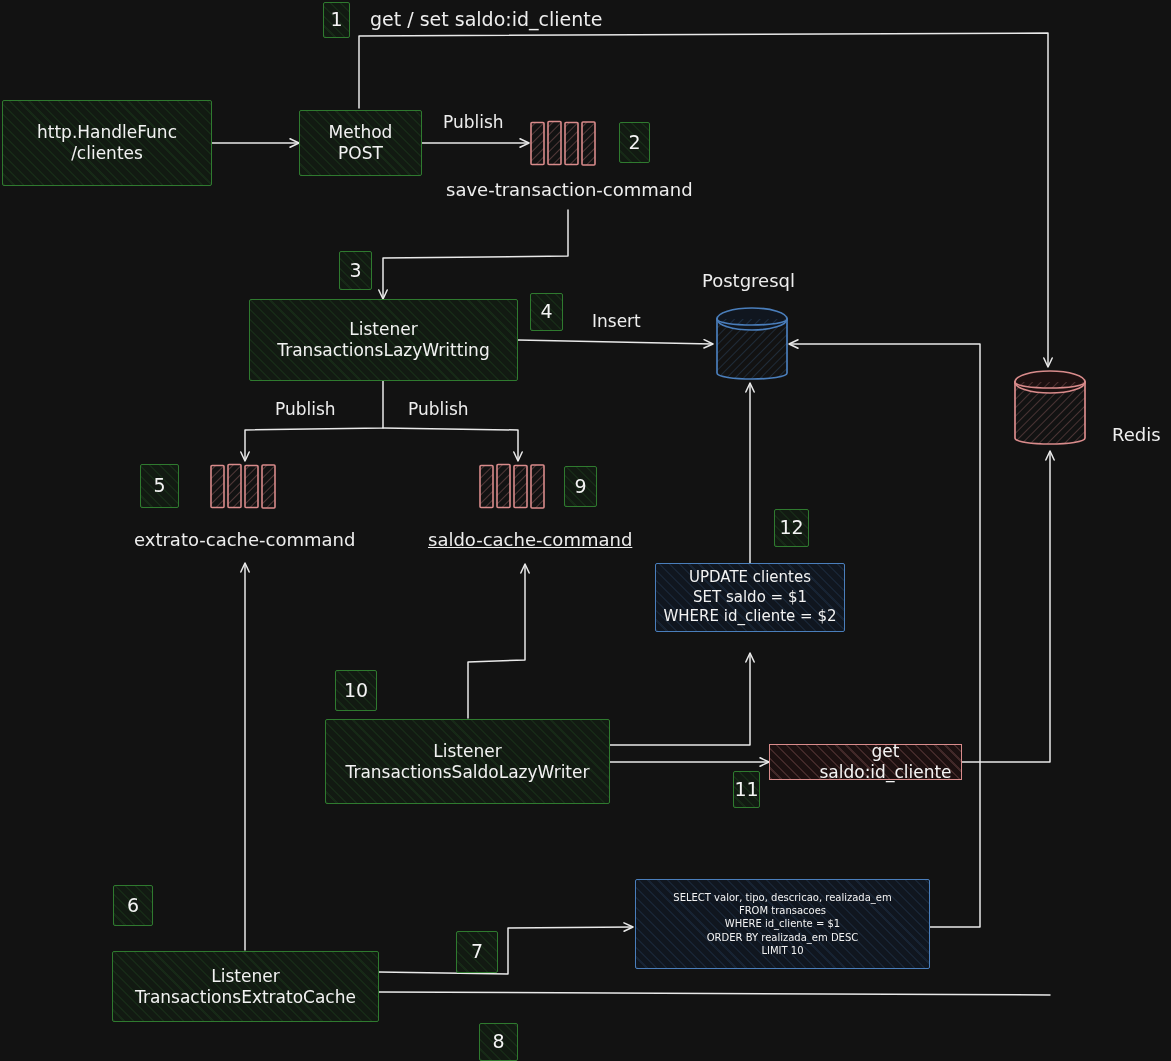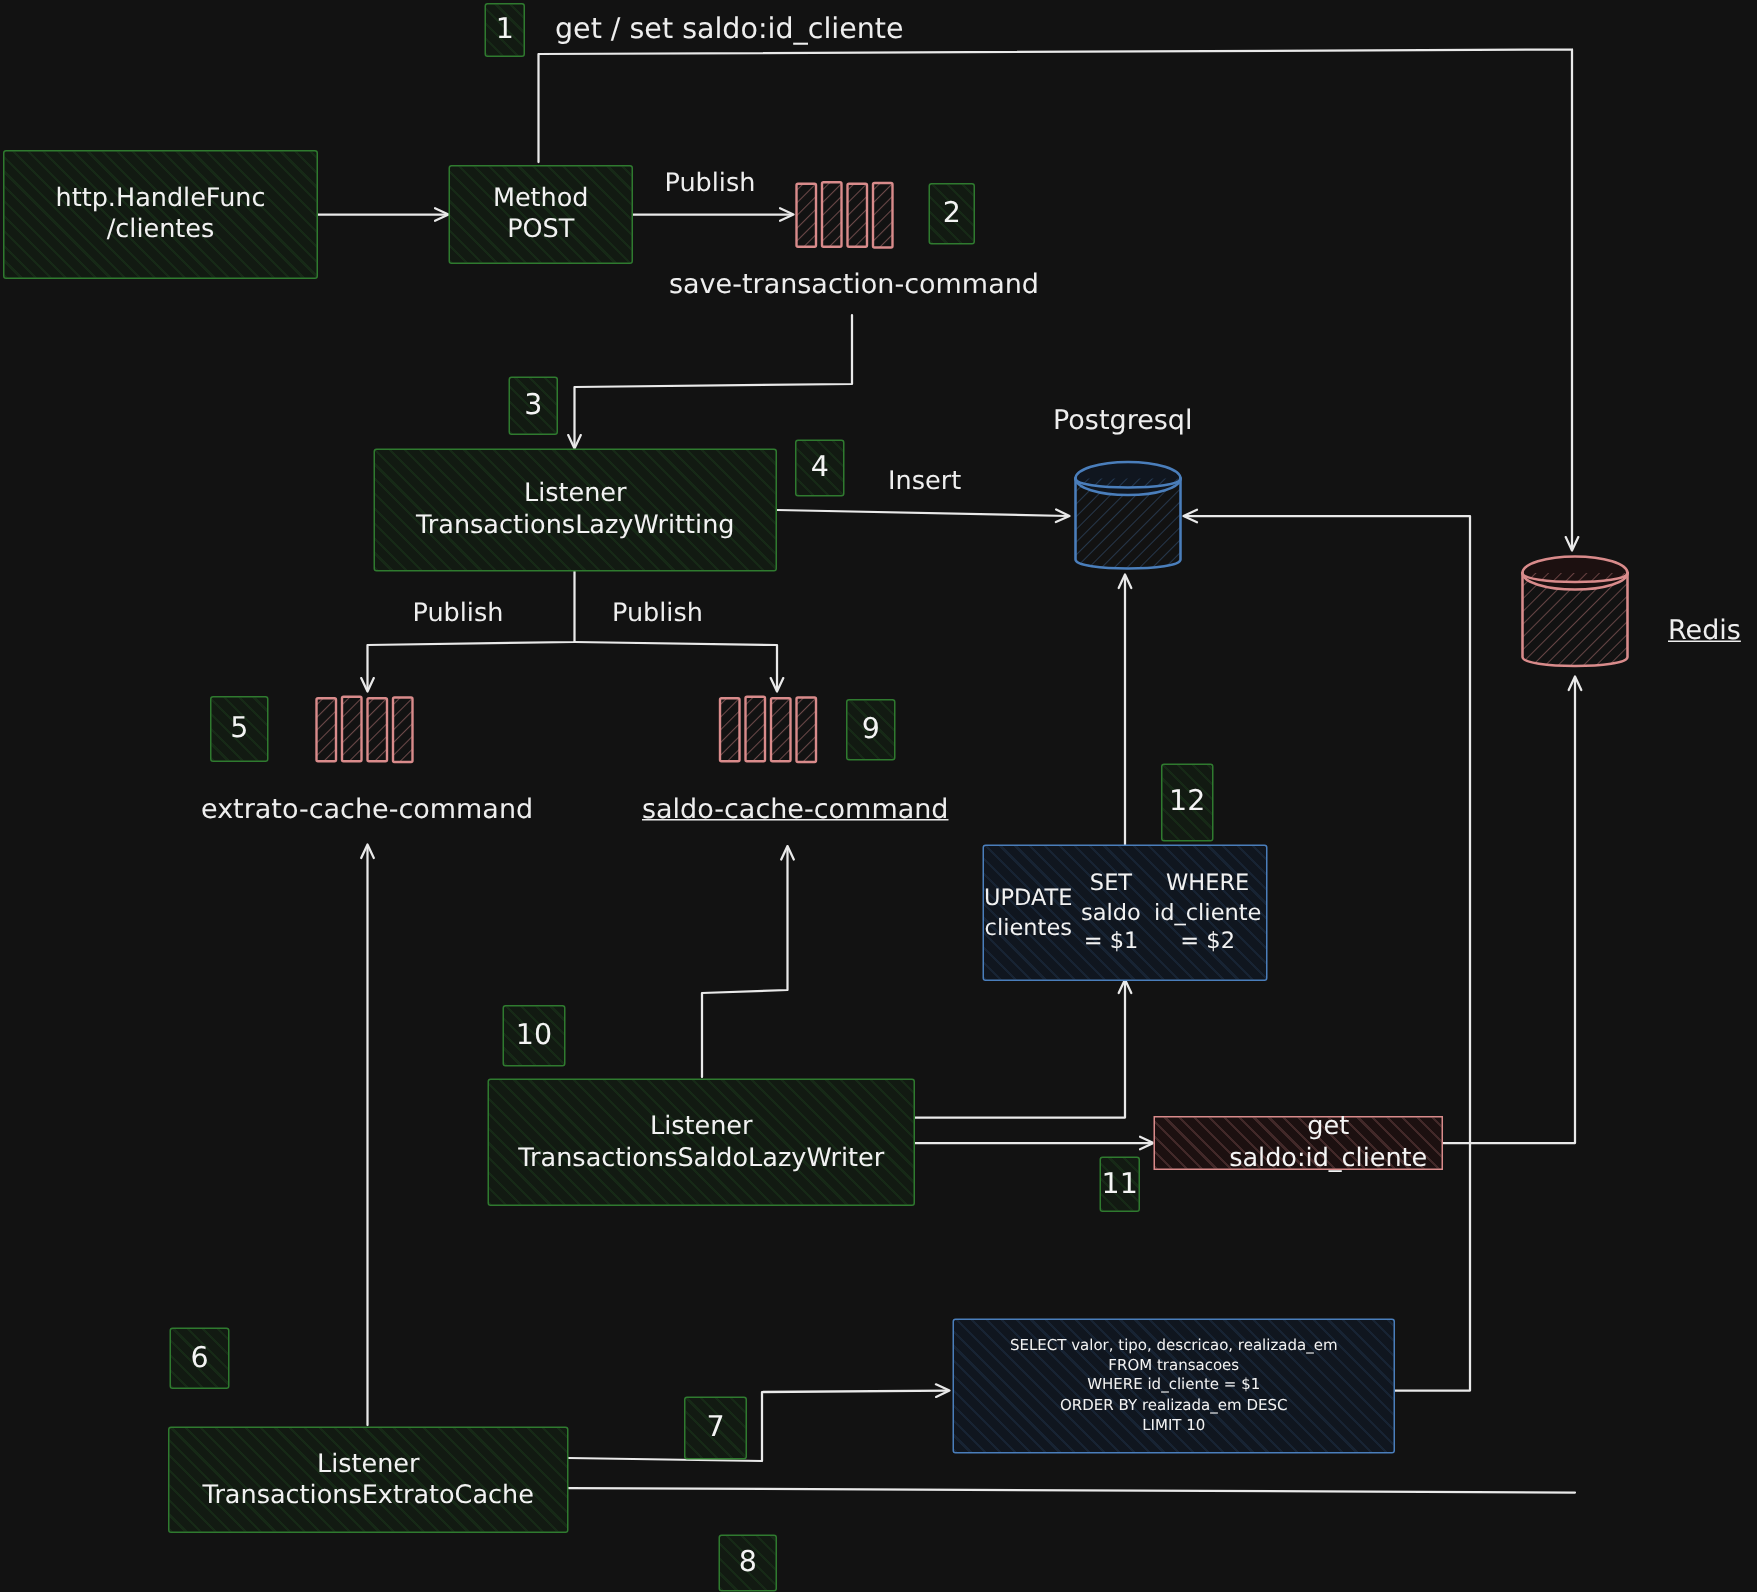--- a/index.html
+++ b/index.html
@@ -160,21 +160,21 @@
     <div class="node box-green t17" style="left:325px; top:719px; width:285px; height:85px; flex-direction:column;">
       <span>Listener</span>
       <span>TransactionsSaldoLazyWriter</span>
     </div>
 
     <div class="node box-green t17" style="left:112px; top:951px; width:267px; height:71px; flex-direction:column;">
       <span>Listener</span>
       <span>TransactionsExtratoCache</span>
     </div>
 
-    <div class="node box-blue t15" style="left:655px; top:563px; width:190px; height:91px; flex-direction:row;">
+    <div class="node box-blue t15" style="left:655px; top:563px; width:190px; height:69px; flex-direction:column;">
       <span>UPDATE clientes</span>
       <span>SET saldo = $1</span>
       <span>WHERE id_cliente = $2</span>
     </div>
 
     <div class="node box-blue t13" style="left:635px; top:879px; width:295px; height:90px; flex-direction:column;">
       <span>SELECT valor, tipo, descricao, realizada_em</span>
       <span>FROM transacoes</span>
       <span>WHERE id_cliente = $1</span>
       <span>ORDER BY realizada_em DESC</span>
@@ -247,21 +247,21 @@
             <line x1="0" y1="0" x2="0" y2="6" stroke="#d98b8b" stroke-opacity="0.42" stroke-width="1.3"></line>
           </pattern>
         </defs>
         <g stroke="#d98b8b" stroke-width="1.7" fill="url(#rh)" stroke-linecap="round">
           <path d="M3,14 L3,70 C3,78 73,78 73,70 L73,14 Z"></path>
           <ellipse cx="38" cy="14" rx="35" ry="11" fill="#1c1010"></ellipse>
           <path d="M3,14 C3,22 73,22 73,14"></path>
         </g>
       </svg>
     </div>
-    <div class="label t18" style="left:1112px; top:410px;text-decoration:underline;">Redis</div>
+    <div class="label t18" style="left:1112px; top:424px;">Redis</div>
 
     <div class="label t19" style="left:370px; top:8px;">get / set saldo:id_cliente</div>
 
     <div class="label t17" style="left:443px; top:112px;">Publish</div>
 
     <div class="label t17" style="left:592px; top:311px;">Insert</div>
 
     <div class="label t17" style="left:275px; top:399px;">Publish</div>
 
     <div class="label t17" style="left:408px; top:399px;">Publish</div>
@@ -298,18 +298,18 @@
     </div>
     <div class="node badge" style="left:564px; top:466px; width:33px; height:41px;">
       <span>9</span>
     </div>
     <div class="node badge" style="left:335px; top:670px; width:42px; height:41px;">
       <span>10</span>
     </div>
     <div class="node badge" style="left:733px; top:771px; width:27px; height:37px;">
       <span>11</span>
     </div>
-    <div class="node badge" style="left:774px; top:509px; width:35px; height:52px;">
+    <div class="node badge" style="left:774px; top:509px; width:35px; height:38px;">
       <span>12</span>
     </div>
 
   </div>
 </div>
 
 </body></html>

